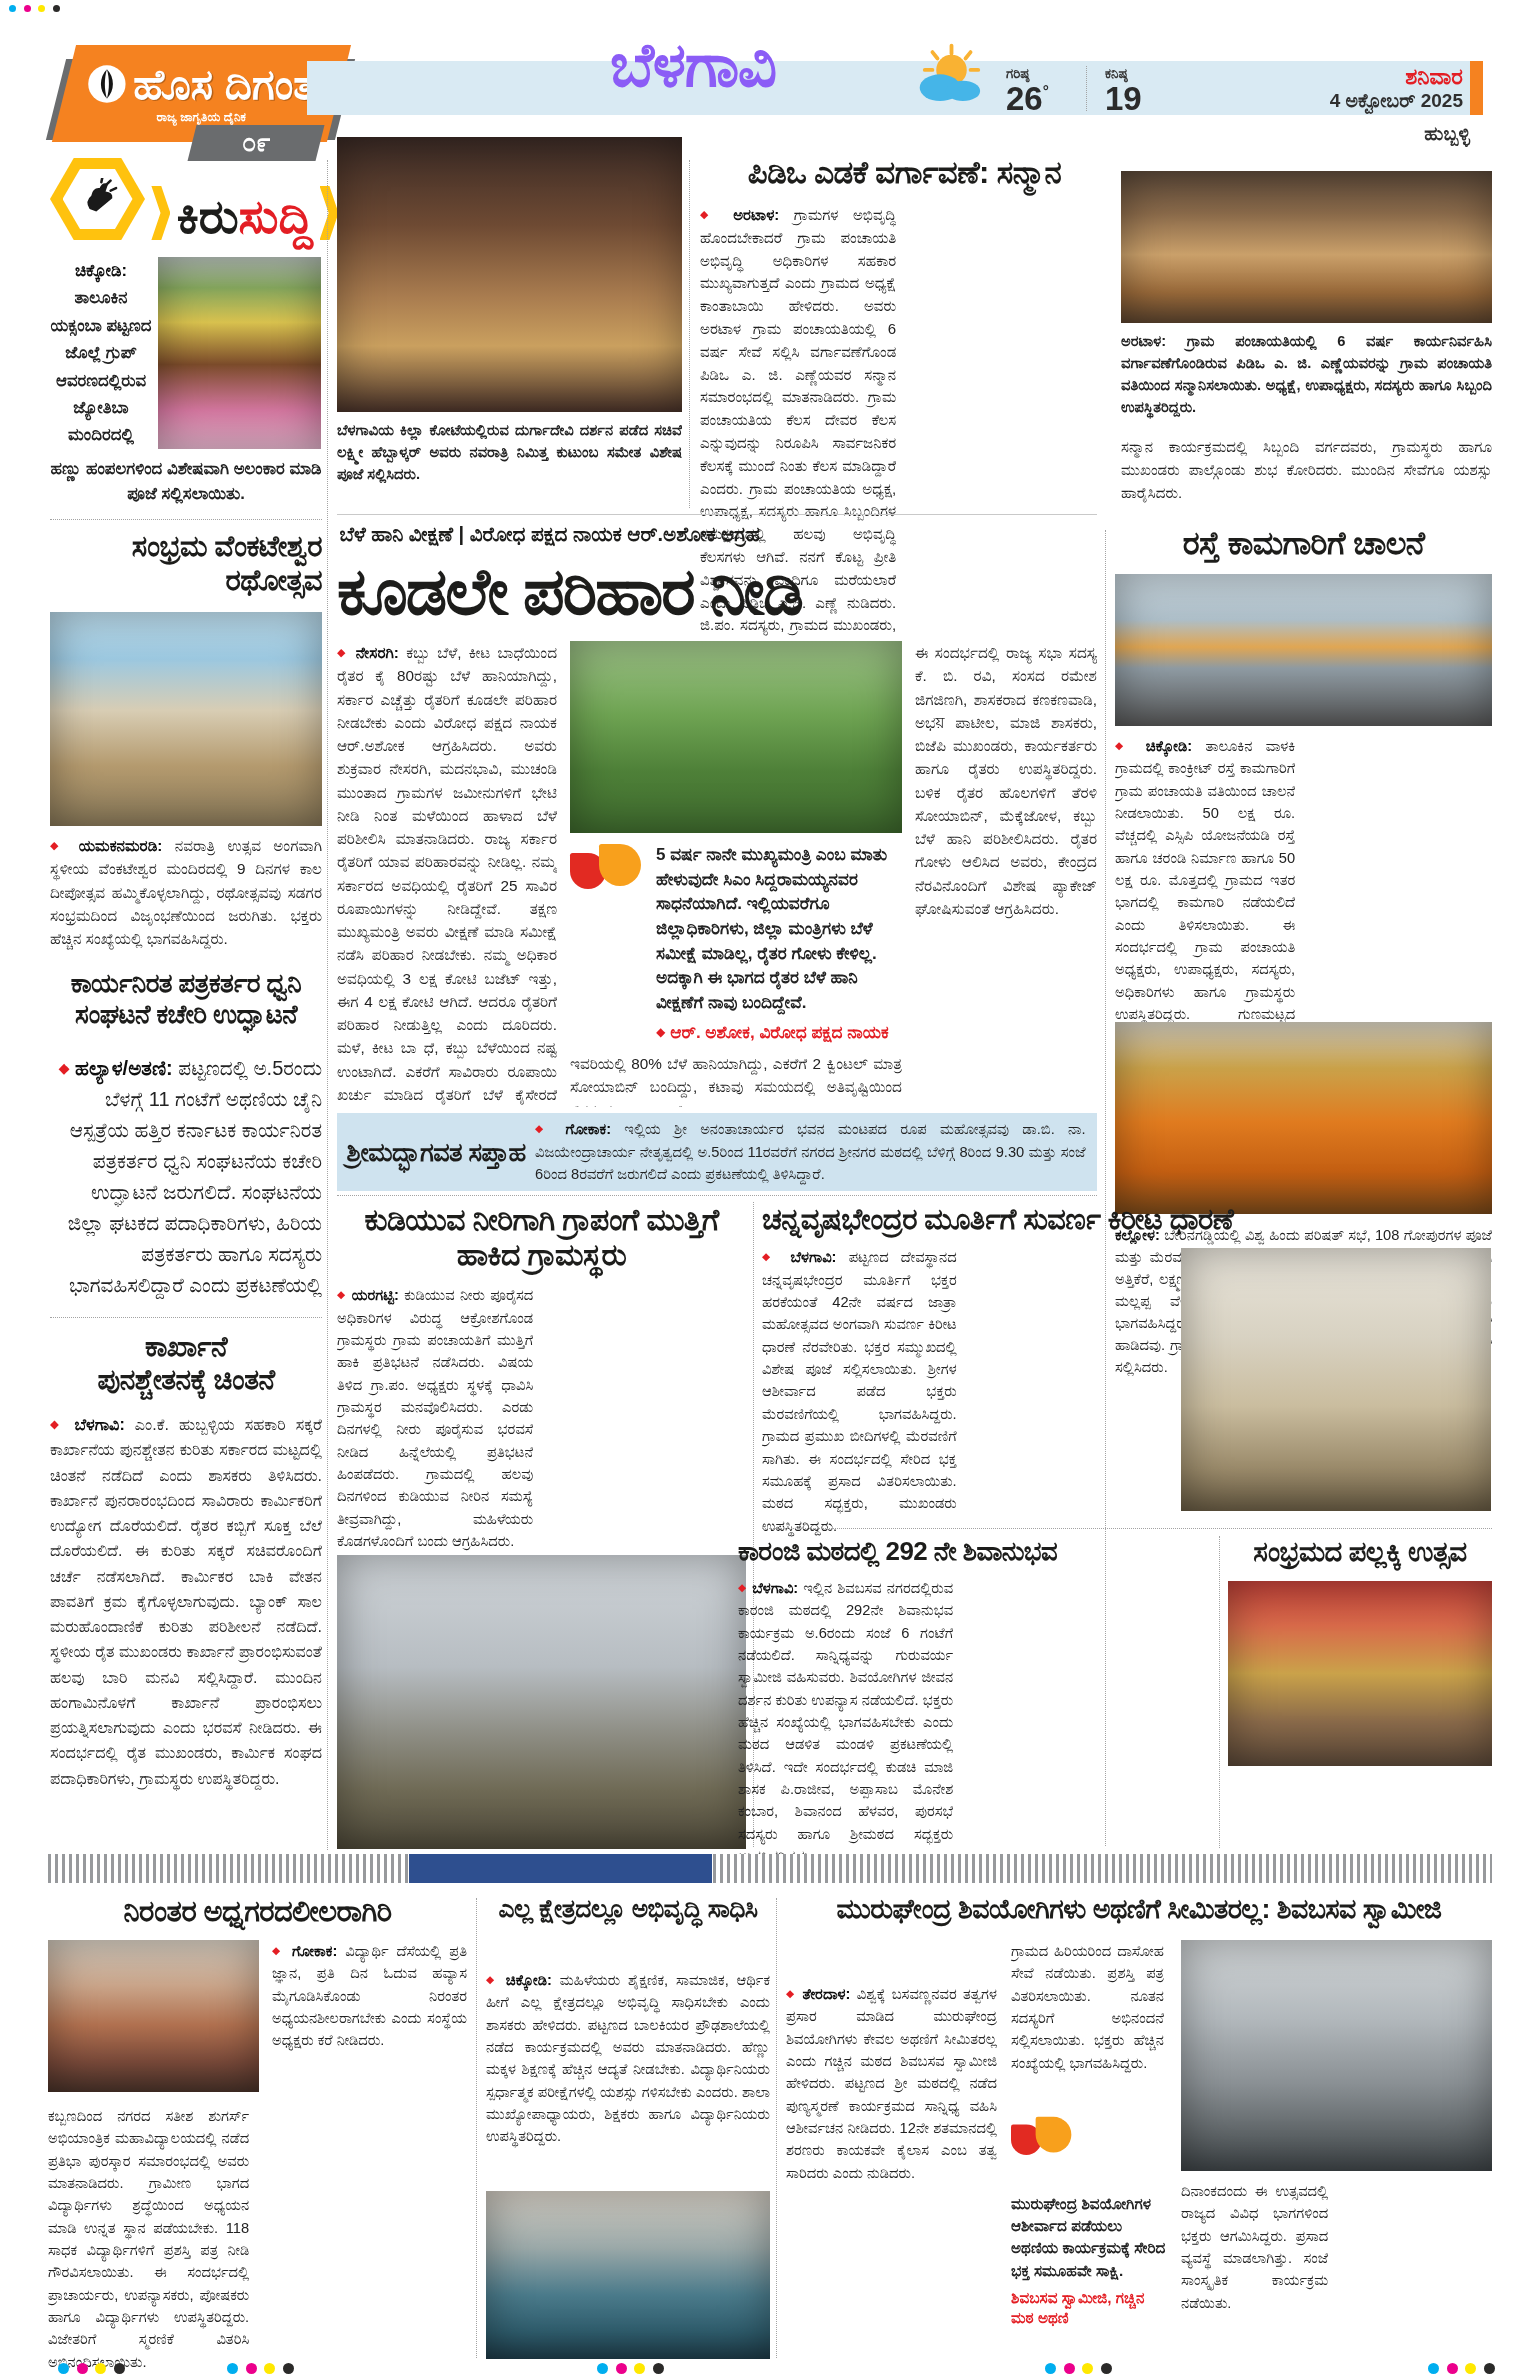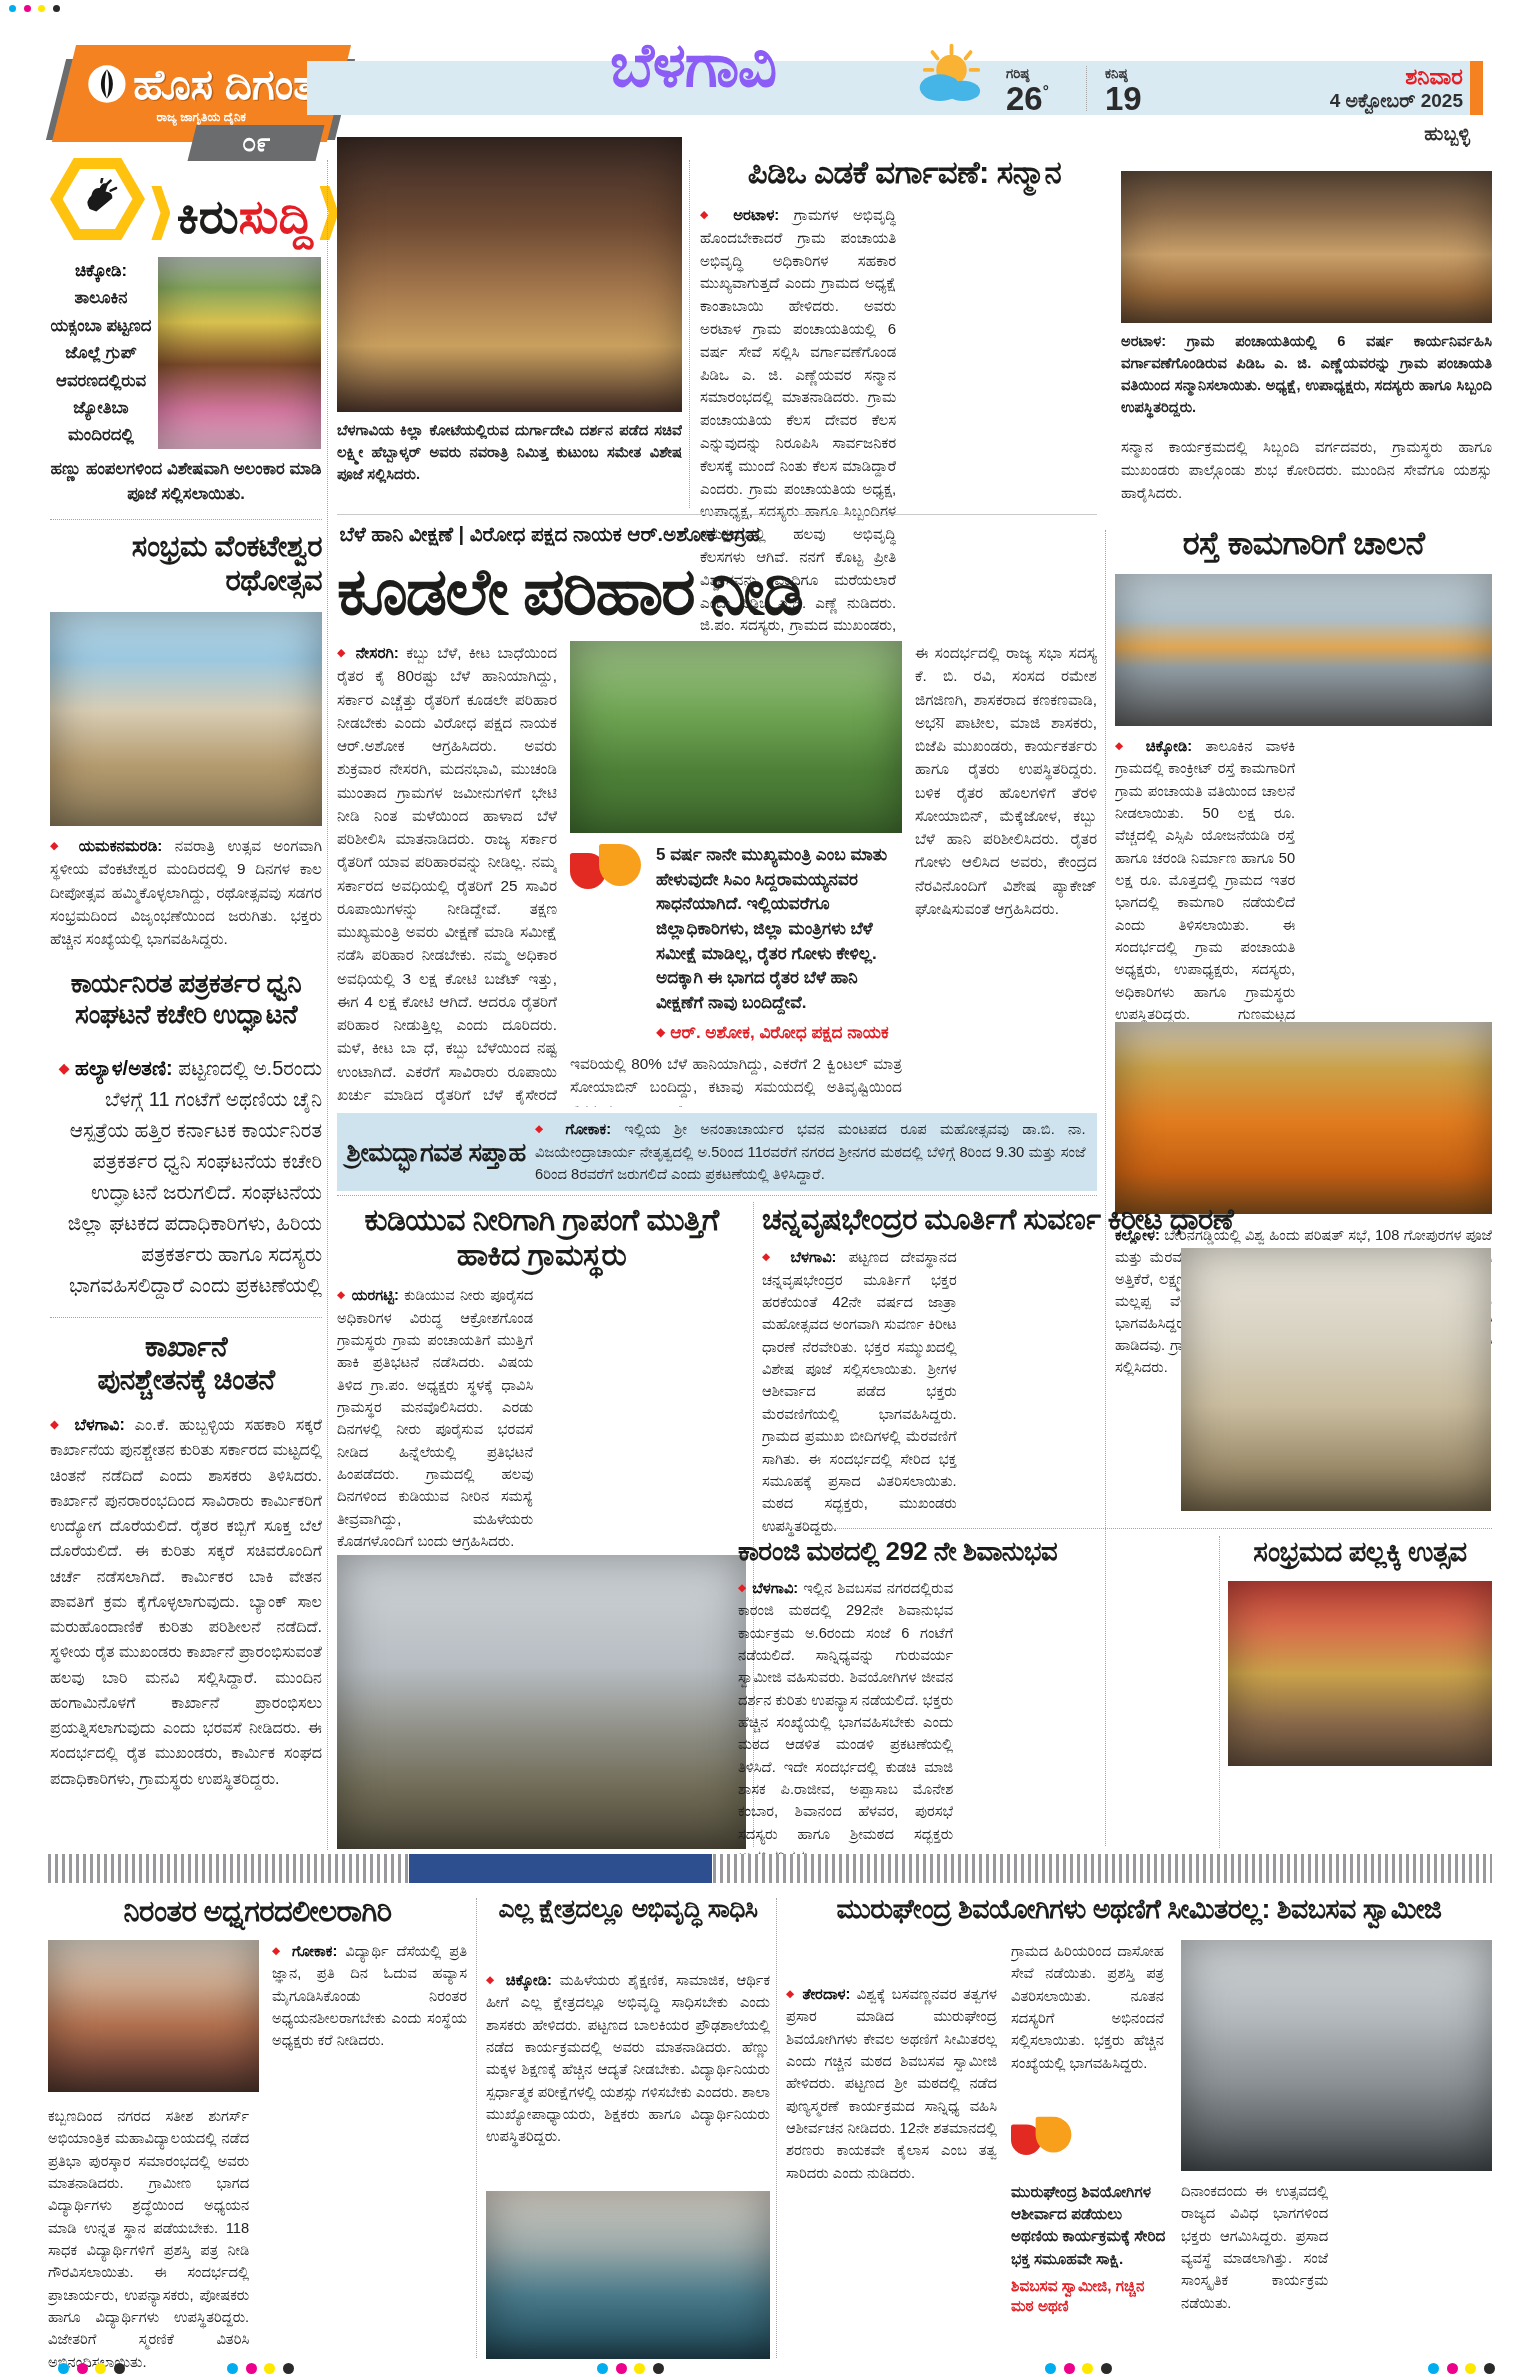--- a/index.html
+++ b/index.html
@@ -349,21 +349,21 @@
       <span class="dmk">◆</span>
       <b class="dln">ತೇರದಾಳ:</b>
       <span>ವಿಶ್ವಕ್ಕೆ ಬಸವಣ್ಣನವರ ತತ್ವಗಳ ಪ್ರಸಾರ ಮಾಡಿದ ಮುರುಘೇಂದ್ರ ಶಿವಯೋಗಿಗಳು ಕೇವಲ ಅಥಣಿಗೆ ಸೀಮಿತರಲ್ಲ ಎಂದು ಗಚ್ಚಿನ ಮಠದ ಶಿವಬಸವ ಸ್ವಾಮೀಜಿ ಹೇಳಿದರು. ಪಟ್ಟಣದ ಶ್ರೀ ಮಠದಲ್ಲಿ ನಡೆದ ಪುಣ್ಯಸ್ಮರಣೆ ಕಾರ್ಯಕ್ರಮದ ಸಾನ್ನಿಧ್ಯ ವಹಿಸಿ ಆಶೀರ್ವಚನ ನೀಡಿದರು. 12ನೇ ಶತಮಾನದಲ್ಲಿ ಶರಣರು ಕಾಯಕವೇ ಕೈಲಾಸ ಎಂಬ ತತ್ವ ಸಾರಿದರು ಎಂದು ನುಡಿದರು.</span>
     </p>
     <p class="bt abs" style="left:225px;top:46px;width:153px;height:166px;font-size:14.7px;">ಗ್ರಾಮದ ಹಿರಿಯರಿಂದ ದಾಸೋಹ ಸೇವೆ ನಡೆಯಿತು. ಪ್ರಶಸ್ತಿ ಪತ್ರ ವಿತರಿಸಲಾಯಿತು. ನೂತನ ಸದಸ್ಯರಿಗೆ ಅಭಿನಂದನೆ ಸಲ್ಲಿಸಲಾಯಿತು. ಭಕ್ತರು ಹೆಚ್ಚಿನ ಸಂಖ್ಯೆಯಲ್ಲಿ ಭಾಗವಹಿಸಿದ್ದರು.</p>
     <div class="abs" style="left:225px;top:222px;width:157px;">
       <div class="qicon" style="transform:scale(.85);transform-origin:left top;">
           <span class="q1"></span>
           <span class="q2"></span>
         </div>
-      <div class="quote-txt" style="font-size:15.3px;margin-top:4px;">ಮುರುಘೇಂದ್ರ ಶಿವಯೋಗಿಗಳ ಆಶೀರ್ವಾದ ಪಡೆಯಲು ಅಥಣಿಯ ಕಾರ್ಯಕ್ರಮಕ್ಕೆ ಸೇರಿದ ಭಕ್ತ ಸಮೂಹವೇ ಸಾಕ್ಷಿ.</div>
+      <div class="quote-txt" style="font-size:15.3px;margin-top:16px;">ಮುರುಘೇಂದ್ರ ಶಿವಯೋಗಿಗಳ ಆಶೀರ್ವಾದ ಪಡೆಯಲು ಅಥಣಿಯ ಕಾರ್ಯಕ್ರಮಕ್ಕೆ ಸೇರಿದ ಭಕ್ತ ಸಮೂಹವೇ ಸಾಕ್ಷಿ.</div>
       <div class="quote-attr" style="font-size:15.3px;margin-top:6.4px;">ಶಿವಬಸವ ಸ್ವಾಮೀಜಿ, ಗಚ್ಚಿನ ಮಠ ಅಥಣಿ</div>
     </div>
     <div class="ph ph-cert" style="left:395px;top:46px;width:311px;height:231px;"></div>
     <div class="cols2" style="position:absolute;left:395px;top:286px;width:311px;height:179px;">
       <p class="bt" style="font-size:14.7px;">ದಿನಾಂಕದಂದು ಈ ಉತ್ಸವದಲ್ಲಿ ರಾಜ್ಯದ ವಿವಿಧ ಭಾಗಗಳಿಂದ ಭಕ್ತರು ಆಗಮಿಸಿದ್ದರು. ಪ್ರಸಾದ ವ್ಯವಸ್ಥೆ ಮಾಡಲಾಗಿತ್ತು. ಸಂಜೆ ಸಾಂಸ್ಕೃತಿಕ ಕಾರ್ಯಕ್ರಮ ನಡೆಯಿತು.</p>
     </div>
   </div>
 
   <div class="reg" style="left:58px;top:2363px;">
       <span class="reg-dot" style="background: rgb(0, 174, 239);"></span>

